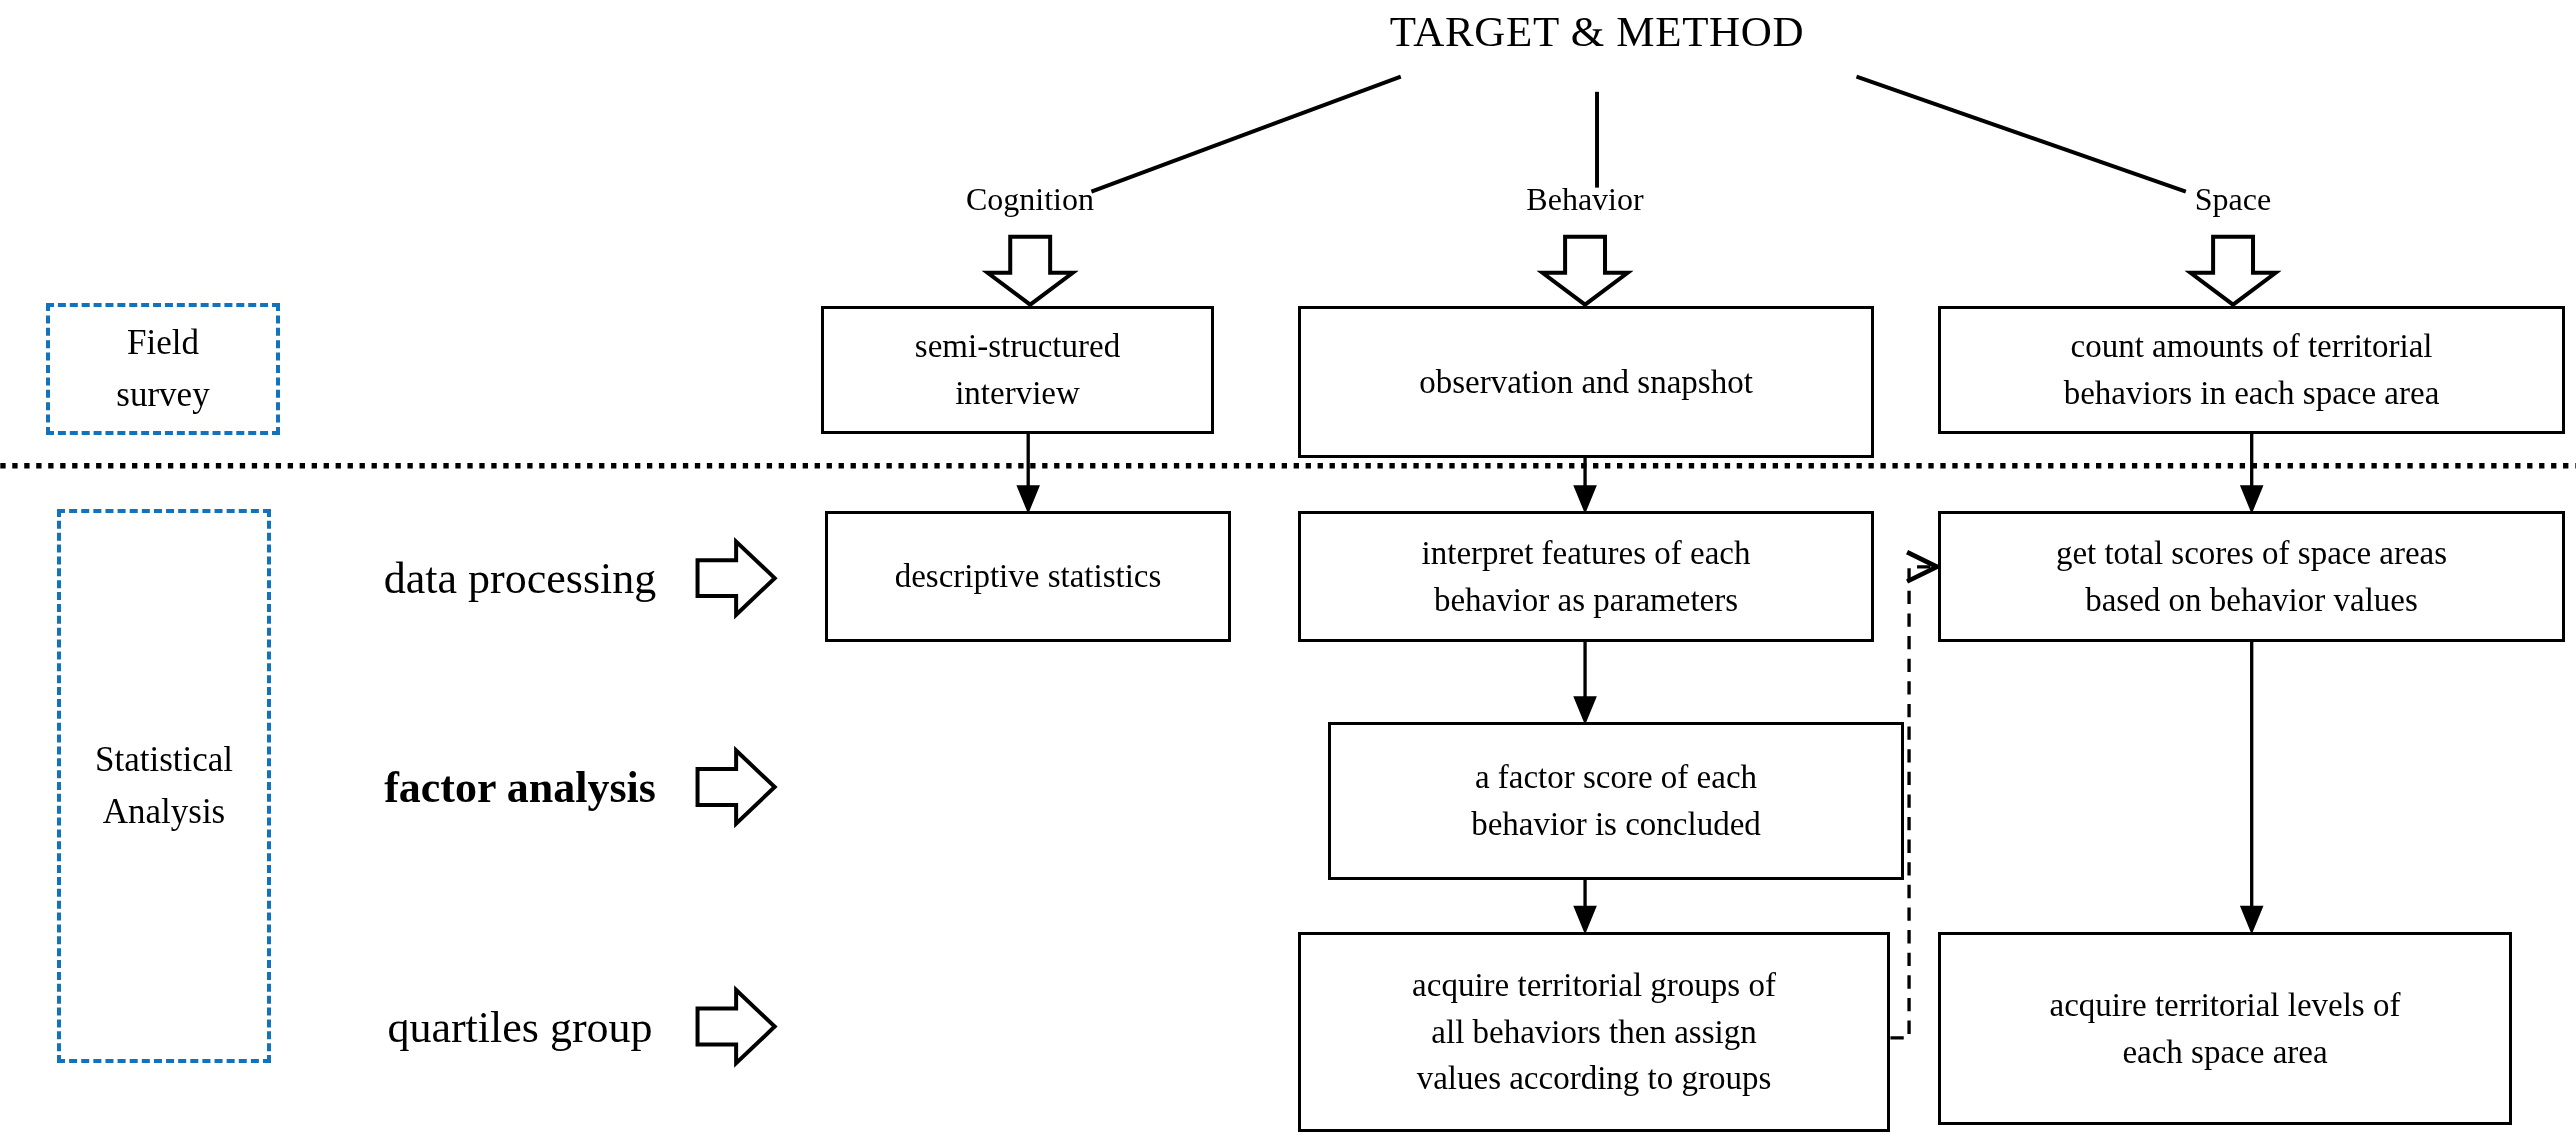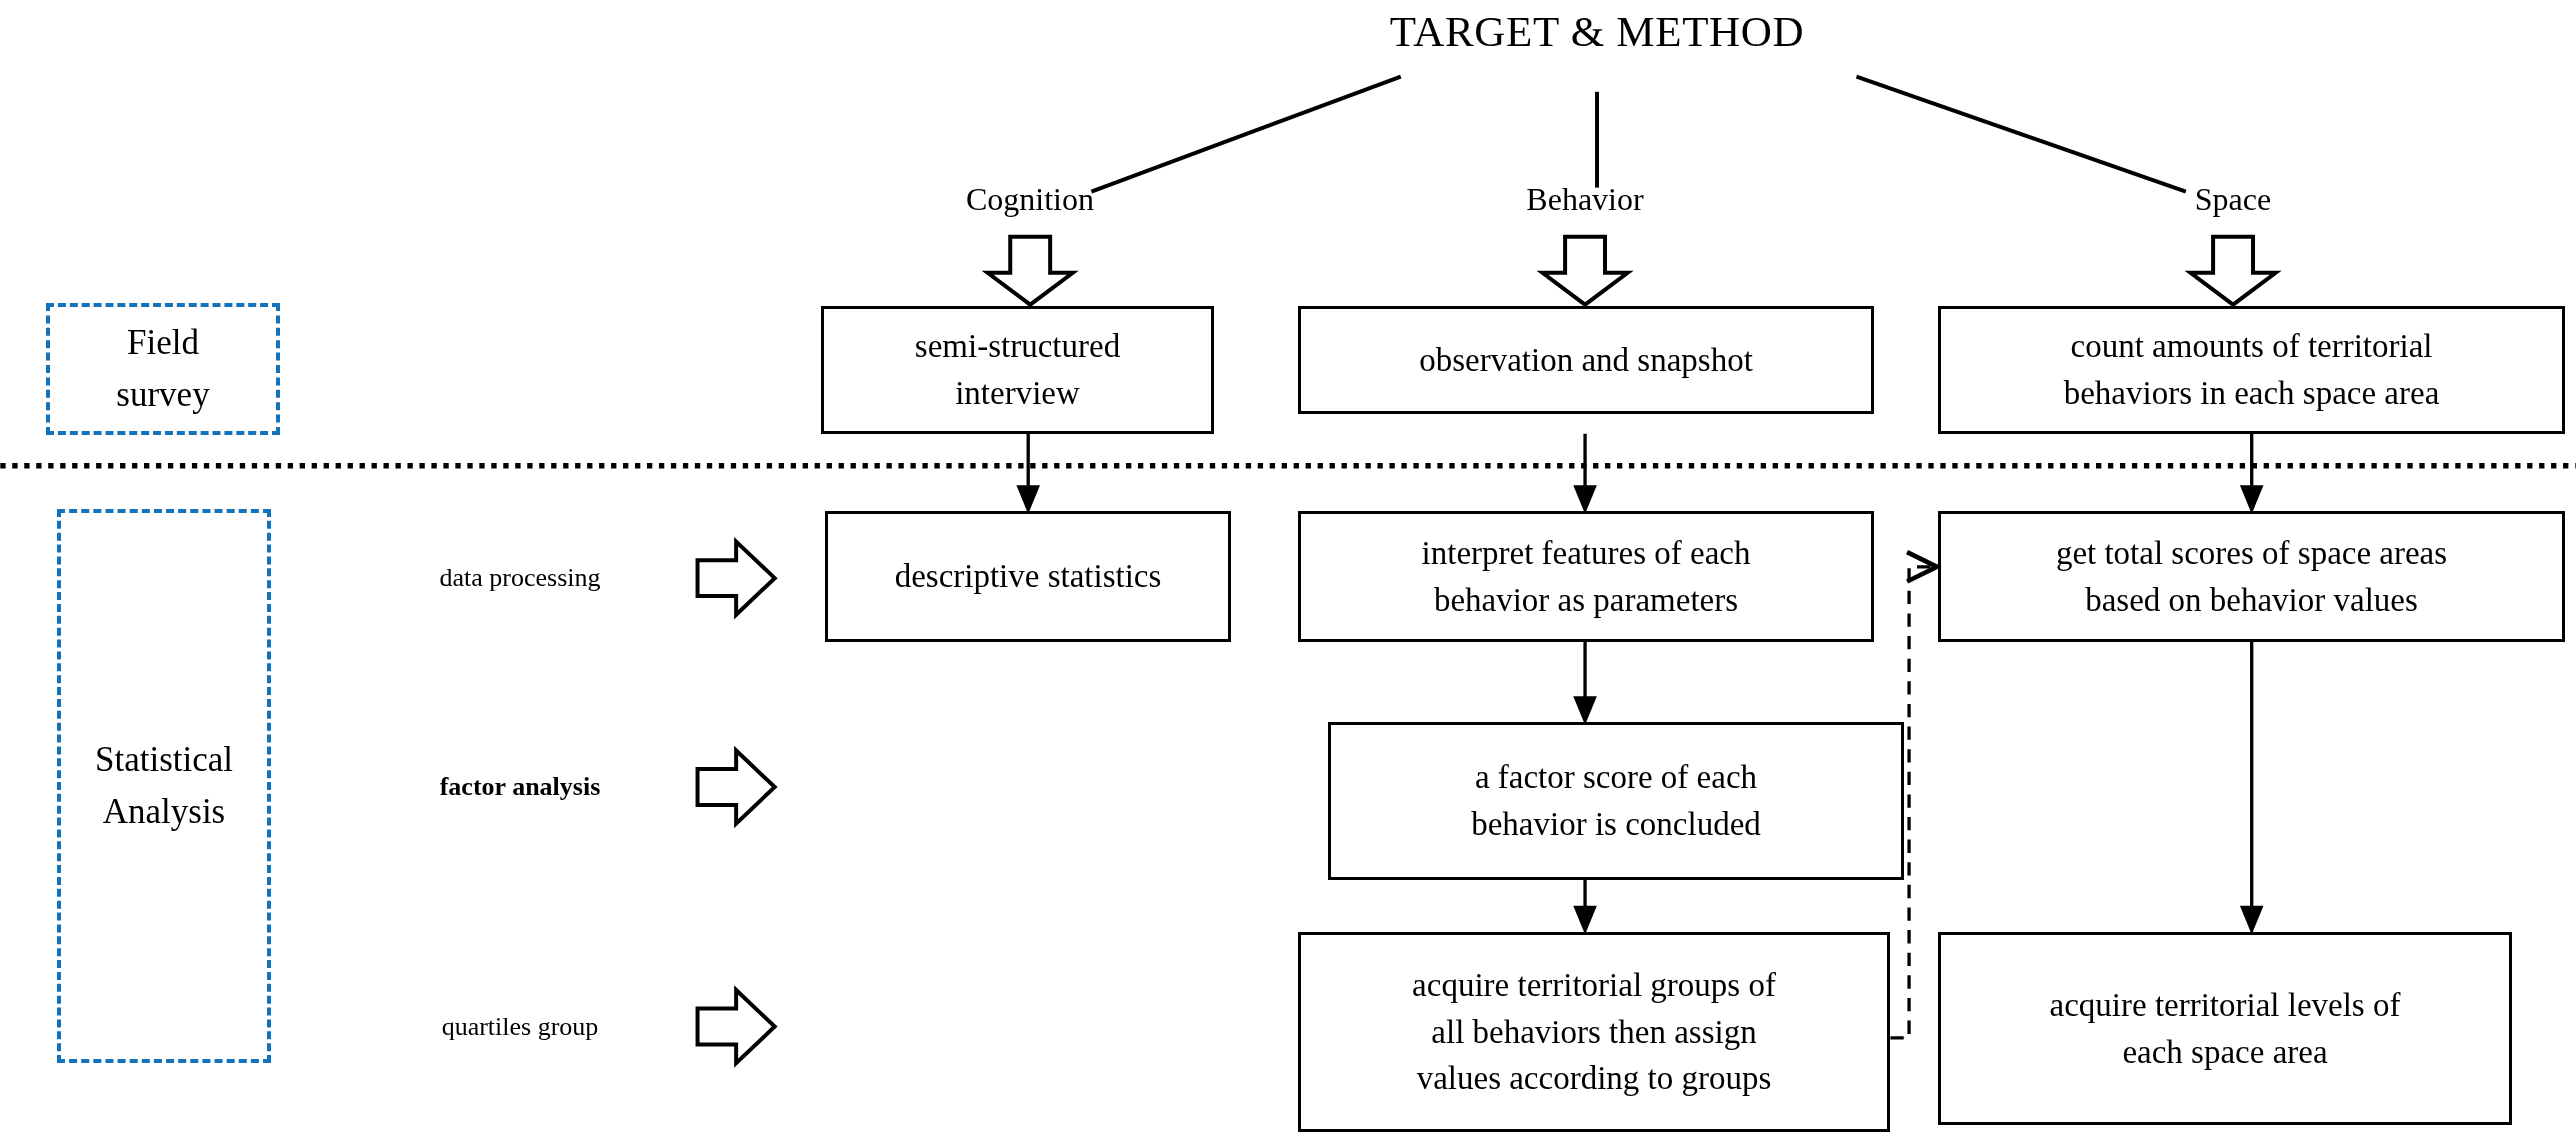--- a/index.html
+++ b/index.html
@@ -27,21 +27,21 @@
   }
   .phase-box{
     position:absolute;border:4px dashed var(--accent,#1272BC);background:transparent;
     display:flex;align-items:center;justify-content:center;text-align:center;
     box-sizing:border-box;
   }
   .phase-box .box-text{
     font-size:35px;line-height:1.5;white-space:pre-line;
   }
   .process-label{
-    position:absolute;font-size:26px;white-space:nowrap;
+    position:absolute;font-size:44px;white-space:nowrap;
     transform:translate(-50%,-50%);
   }
 </style>
 </head>
 <body>
 
 <svg class="wires" width="2576" height="1141" viewBox="0 0 3871 1715">
 
   <g stroke="#000" stroke-width="6">
     <line x1="2105" y1="115" x2="1640" y2="288"></line>
@@ -114,21 +114,21 @@
   </div>
 
   <div class="process-label" style="left:520px;top:578px;">data processing</div>
   <div class="process-label" style="left:520px;top:787px;font-weight:bold;">factor analysis</div>
   <div class="process-label" style="left:520px;top:1027px;">quartiles group</div>
 
   <div class="flow-box" style="left:821px;top:306px;width:393px;height:128px;">
     <div class="box-text">semi-structured
 interview</div>
   </div>
-  <div class="flow-box" style="left:1298px;top:306px;width:576px;height:108px;">
+  <div class="flow-box" style="left:1298px;top:306px;width:576px;height:152px;">
     <div class="box-text">observation and snapshot</div>
   </div>
   <div class="flow-box" style="left:1938px;top:306px;width:627px;height:128px;">
     <div class="box-text">count amounts of territorial
 behaviors in each space area</div>
   </div>
 
   <div class="flow-box" style="left:825px;top:511px;width:406px;height:131px;">
     <div class="box-text">descriptive statistics</div>
   </div>

